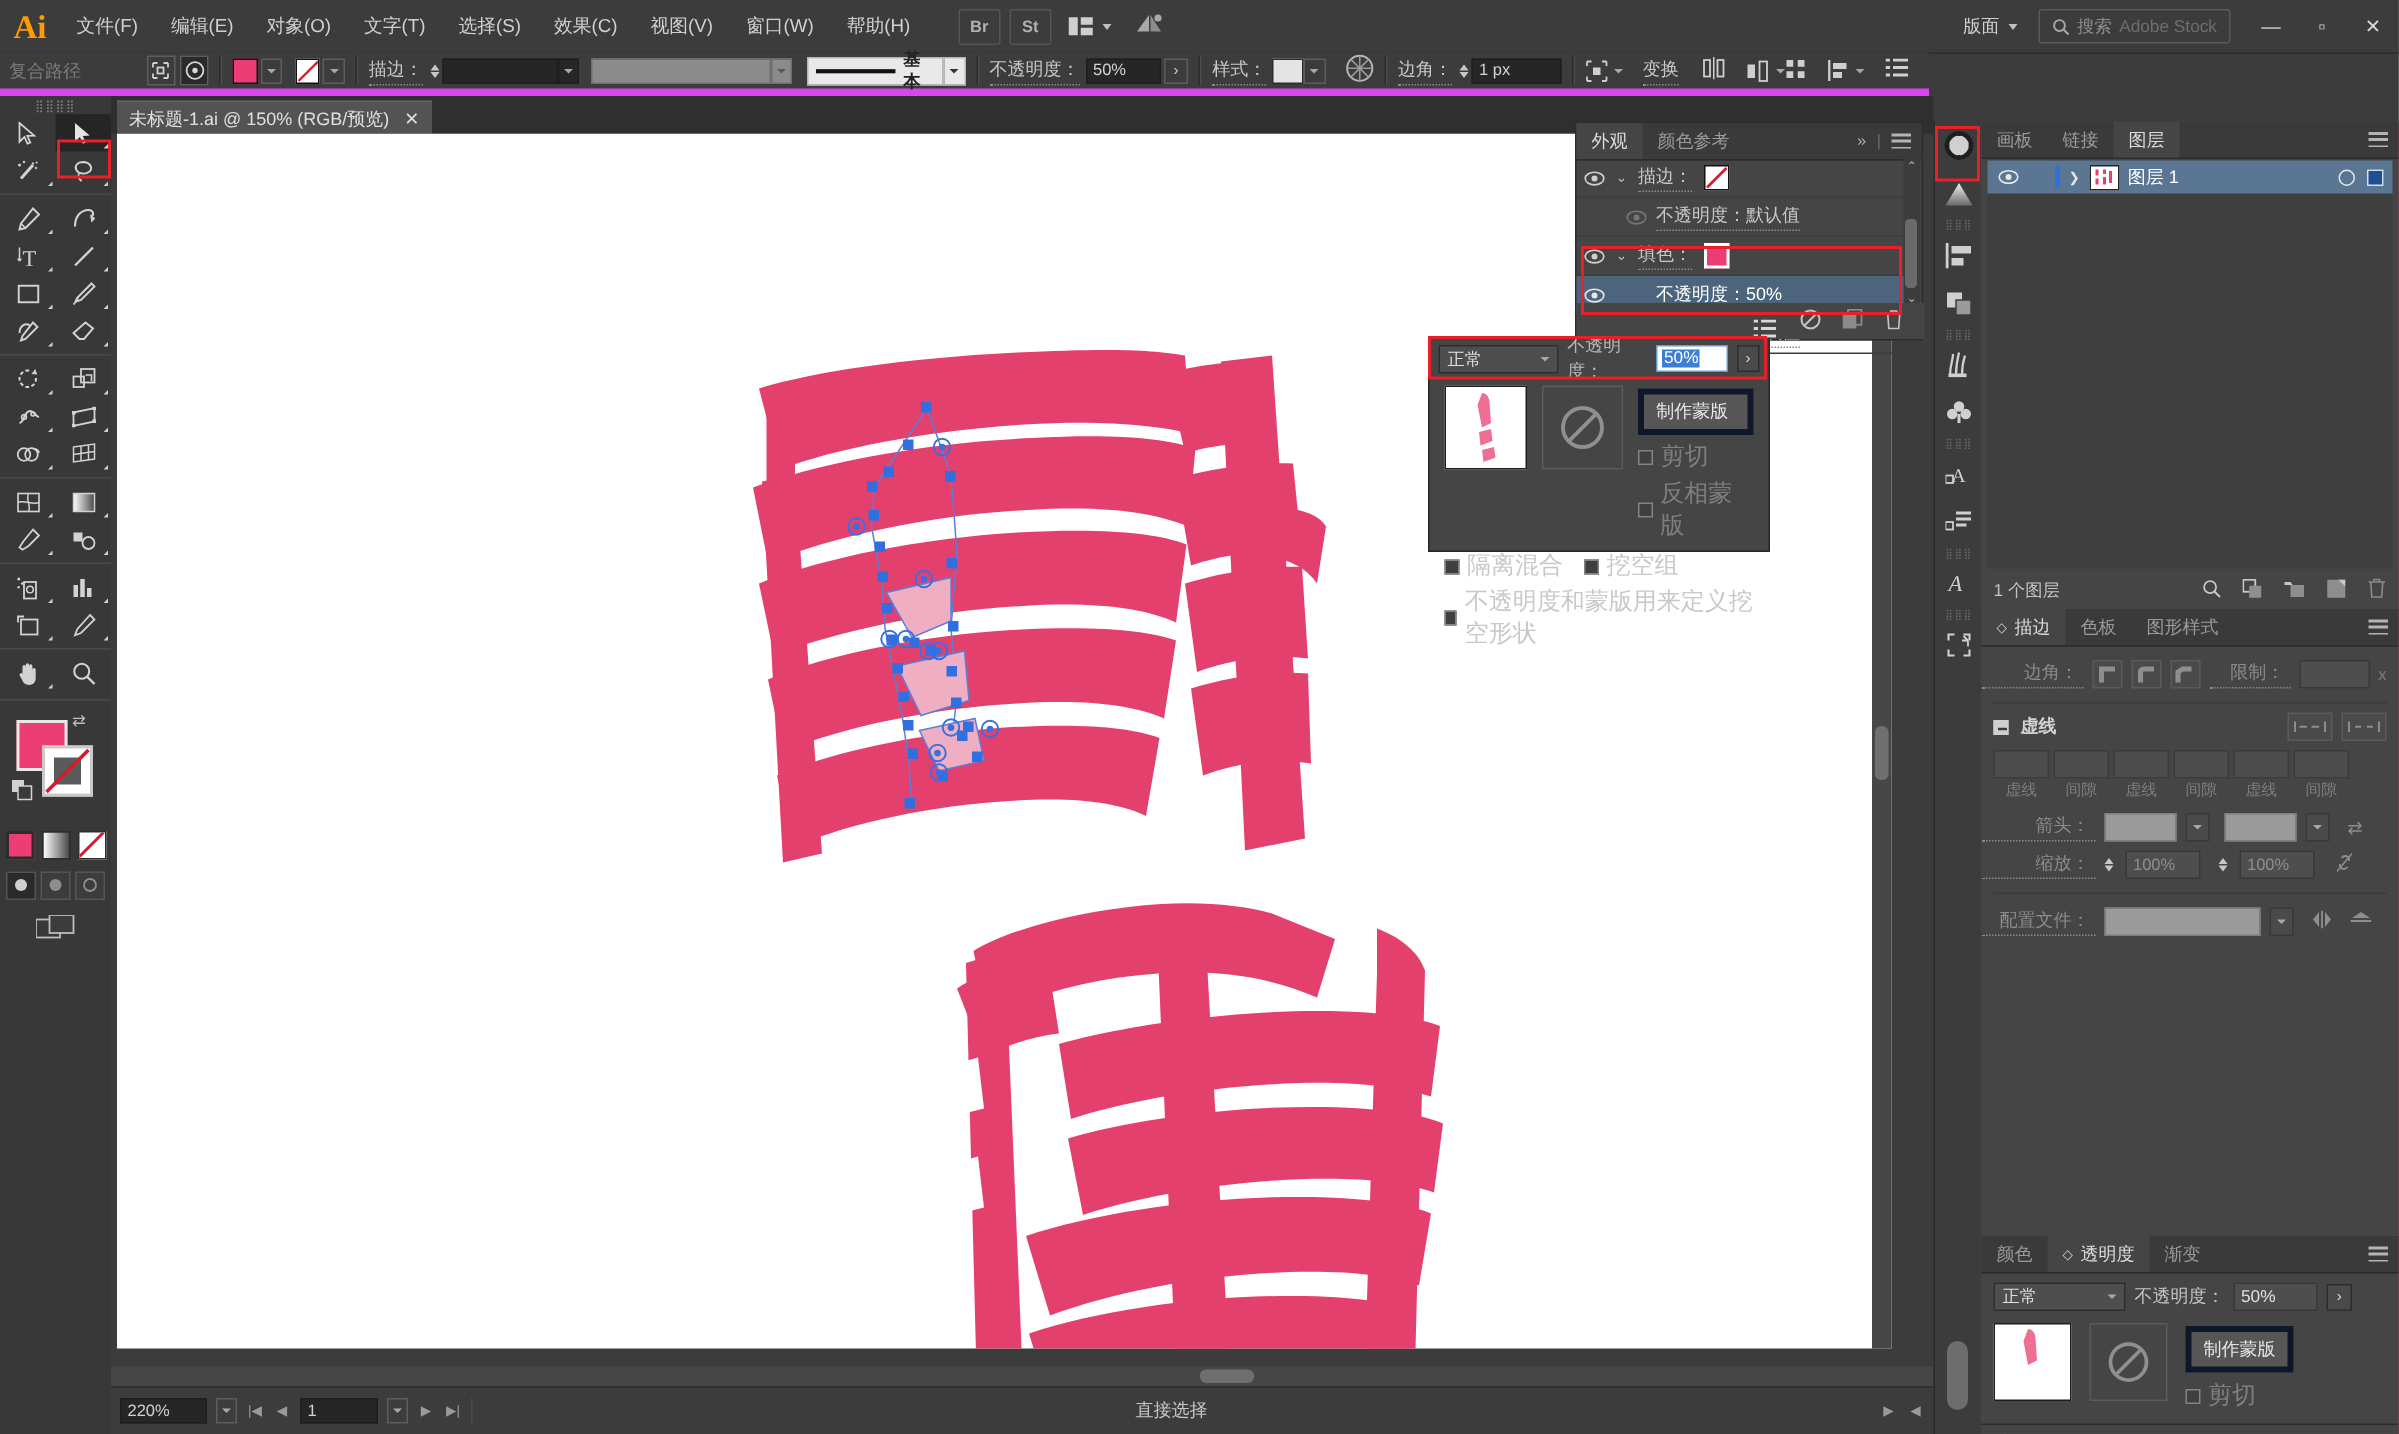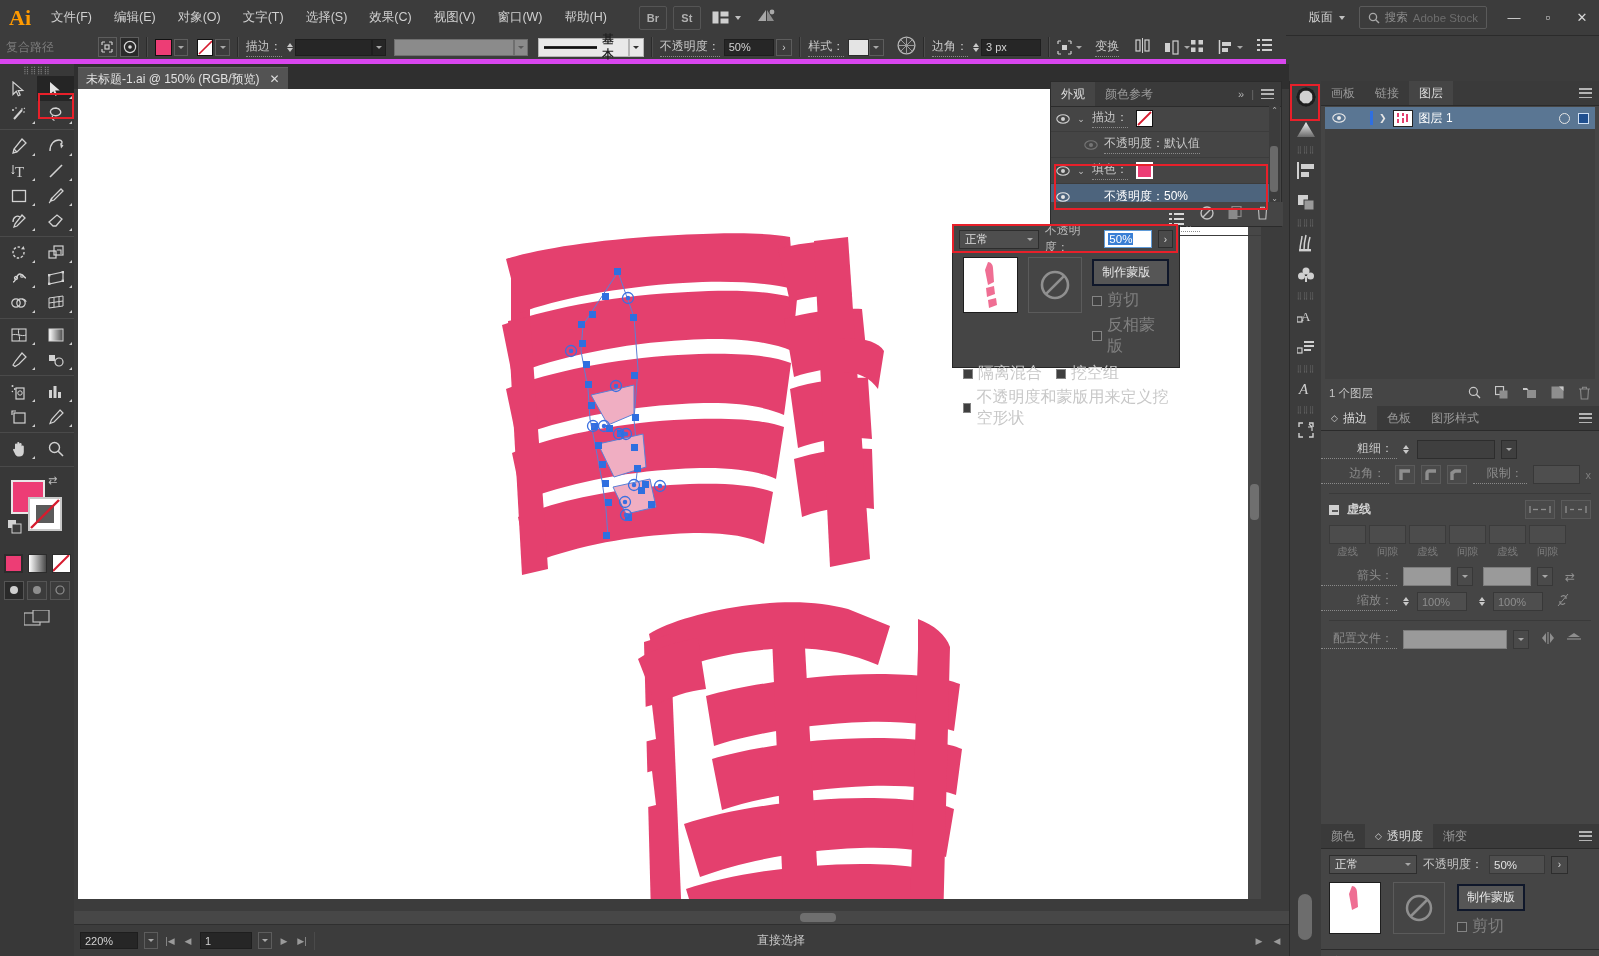--- a/index.html
+++ b/index.html
@@ -104,21 +104,21 @@
   .selsel{height:19px;background:#4e4e4e;border:1px solid #2d2d2d;display:flex;align-items:center;
           padding:0 5px;justify-content:space-between;font-size:11.5px;color:#dedede;box-sizing:border-box;}
   .opfield{height:18px;background:#fff;border:1px solid #5f9bd8;display:flex;align-items:center;
            padding:0 3px;box-sizing:border-box;}
   .opsel{background:#3a7fd5;color:#fff;font-size:11.5px;padding:0 1px;}
   .arrowbtn{width:17px;height:18px;background:#4a4a4a;border:1px solid #2d2d2d;display:flex;
             align-items:center;justify-content:center;color:#d8d8d8;font-size:10px;box-sizing:border-box;}
   .thumbbox{width:56px;height:56px;background:#fff;border:1px solid #1d1d1d;box-sizing:border-box;overflow:hidden;position:relative;}
   .maskbox{width:56px;height:56px;border:1px solid #5b5b5b;box-sizing:border-box;display:flex;
            align-items:center;justify-content:center;}
-  .btn{background:#565656;border:2px solid #0f172a;color:#e6e6e6;font-size:12px;padding:3px 8px;box-sizing:border-box;}
+  .btn{background:#565656;border:4px solid #0f172a;color:#e6e6e6;font-size:12px;padding:3px 8px;box-sizing:border-box;}
   .cb{width:10px;height:10px;border:1px solid #848484;background:#3f3f3f;display:inline-block;box-sizing:border-box;}
   .cbrow{display:flex;align-items:center;gap:5px;font-size:16px;}
 
   
   #rail{position:absolute;left:1289px;top:81px;width:32px;height:875px;background:#3c3c3c;border-left:1px solid #2b2b2b;}
   .railico{width:32px;height:32px;display:flex;align-items:center;justify-content:center;}
   .raildots{width:32px;height:9px;display:flex;align-items:center;justify-content:center;color:#6a6a6a;font-size:7px;letter-spacing:1px;}
 
   
   #dock{position:absolute;left:1321px;top:81px;width:278px;height:875px;background:#be185d;}
@@ -280,21 +280,21 @@
           <path d="M9.5 1.1 v16.8 M1.1 9.5 h16.8 M3.6 3.6 L15.4 15.4 M15.4 3.6 L3.6 15.4" stroke="#9a9a9a" stroke-width="1"></path>
         </svg>
     </div>
 
     <div class="sep"></div>
     <span class="lbl udl">边角：</span>
     <span class="spin" style="margin-left:5px">
         <b class="u"></b>
         <b class="d"></b>
       </span>
-    <div class="field" style="width:62px">3 px</div>
+    <div class="field" style="width:62px">1 px</div>
 
     <div class="sep"></div>
     <div class="row" style="gap:4px">
       <svg width="15" height="15" viewBox="0 0 15 15">
           <path d="M1 1h3M1 1v3M14 1h-3M14 1v3M1 14h3M1 14v-3M14 14h-3M14 14v-3" stroke="#cfcfcf" stroke-width="1.2" fill="none"></path>
           <rect x="5" y="5" width="5" height="5" fill="#cfcfcf"></rect>
         </svg>
       <span class="caretsm"></span>
     </div>
 
@@ -1113,31 +1113,20 @@
         <div class="ptab-right">
             <span class="hamb">
               <i></i>
               <i></i>
               <i></i>
             </span>
           </div>
       </div>
 
       <div style="padding:6px 8px 0 0">
-        <div class="srow">
-          <span class="slabel on udl">粗细：</span>
-          <span class="spin">
-              <b class="u"></b>
-              <b class="d"></b>
-            </span>
-          <div class="sfield lit" style="width:78px"></div>
-          <div style="width:16px;height:19px;background:#3f3f3f;border:1px solid #2d2d2d;box-sizing:border-box;display:flex;align-items:center;justify-content:center">
-              <span class="caretsm"></span>
-            </div>
-        </div>
 
 
         <div class="srow">
           <span class="slabel udl">边角：</span>
           <div class="sbtn">
               <svg width="13" height="12" viewBox="0 0 13 12">
                 <path d="M2 11 V2 h9" fill="none" stroke="#8e8e8e" stroke-width="3.4" stroke-linejoin="miter"></path>
               </svg>
             </div>
           <div class="sbtn">

